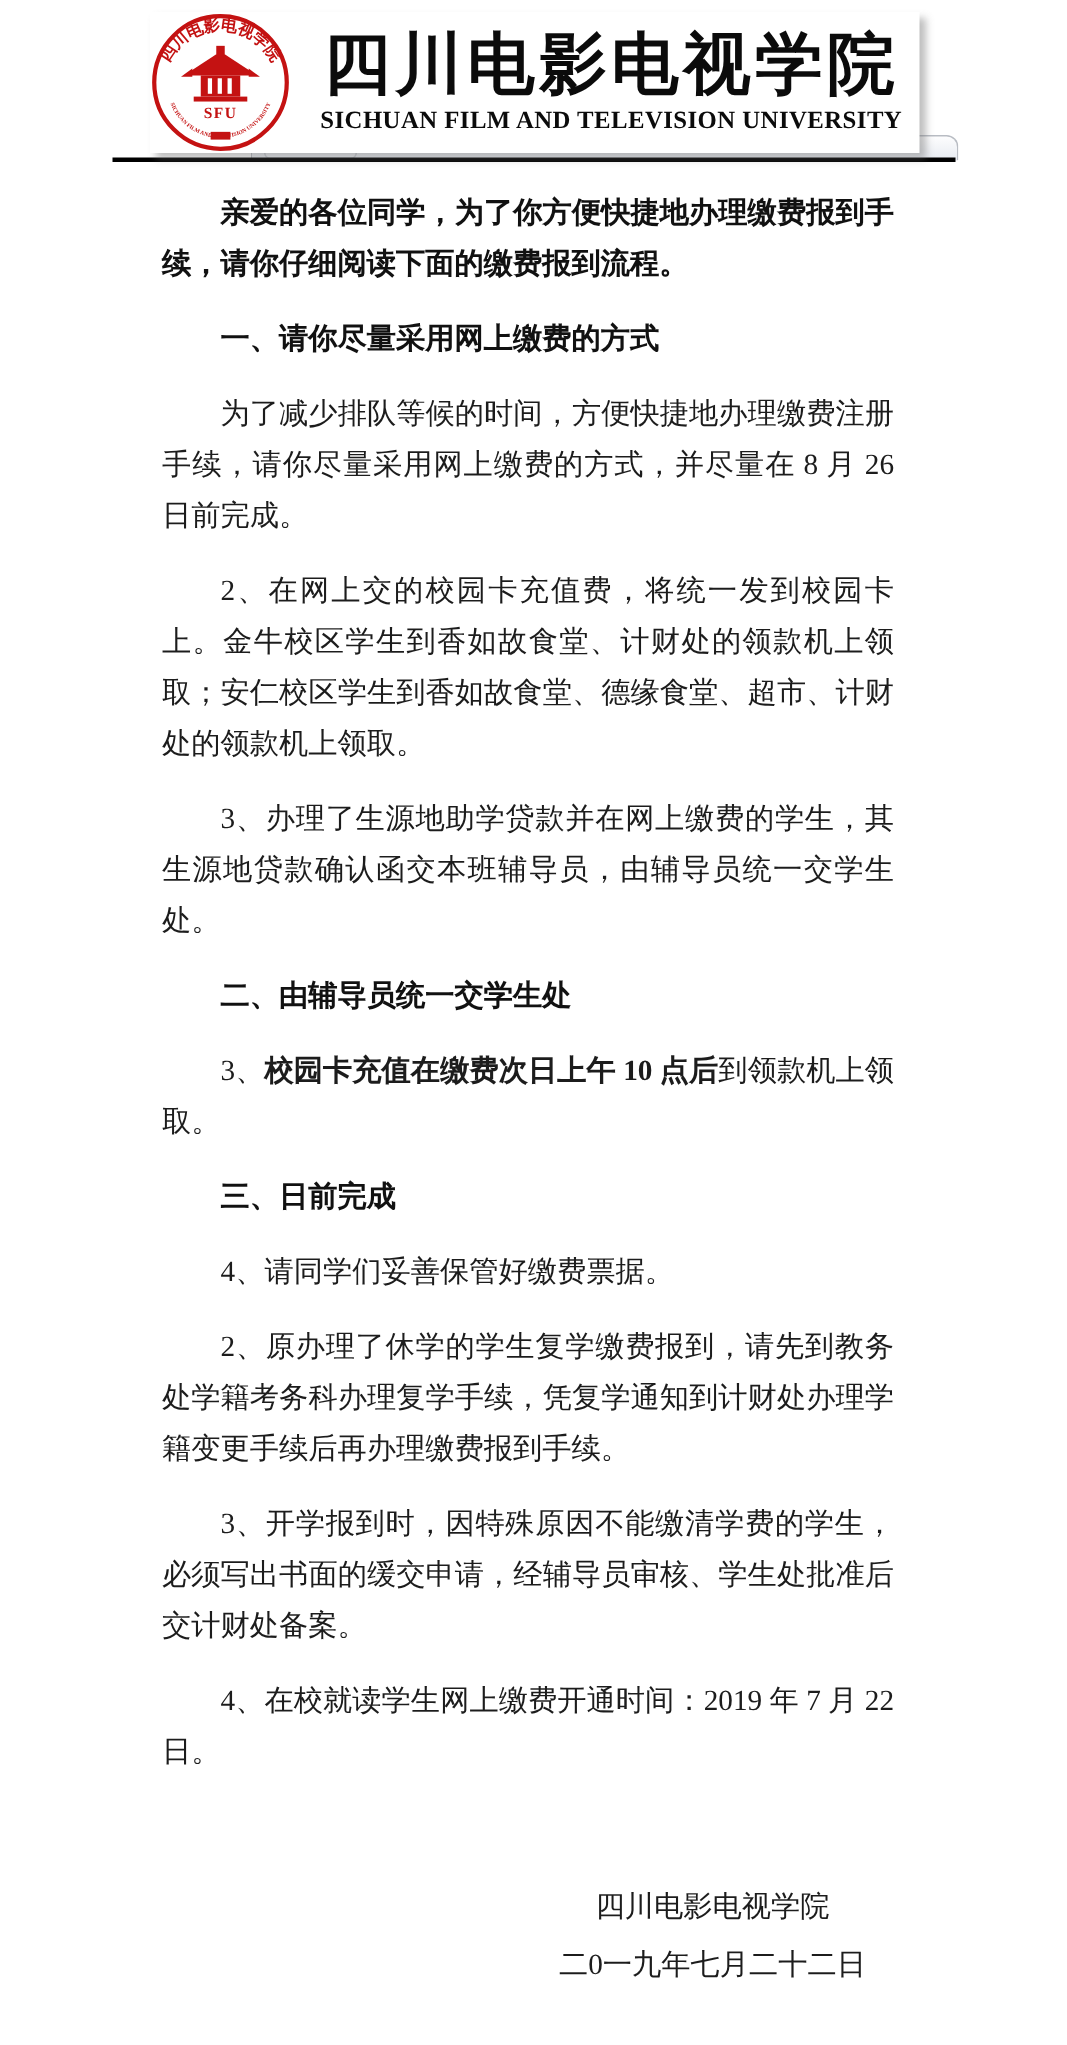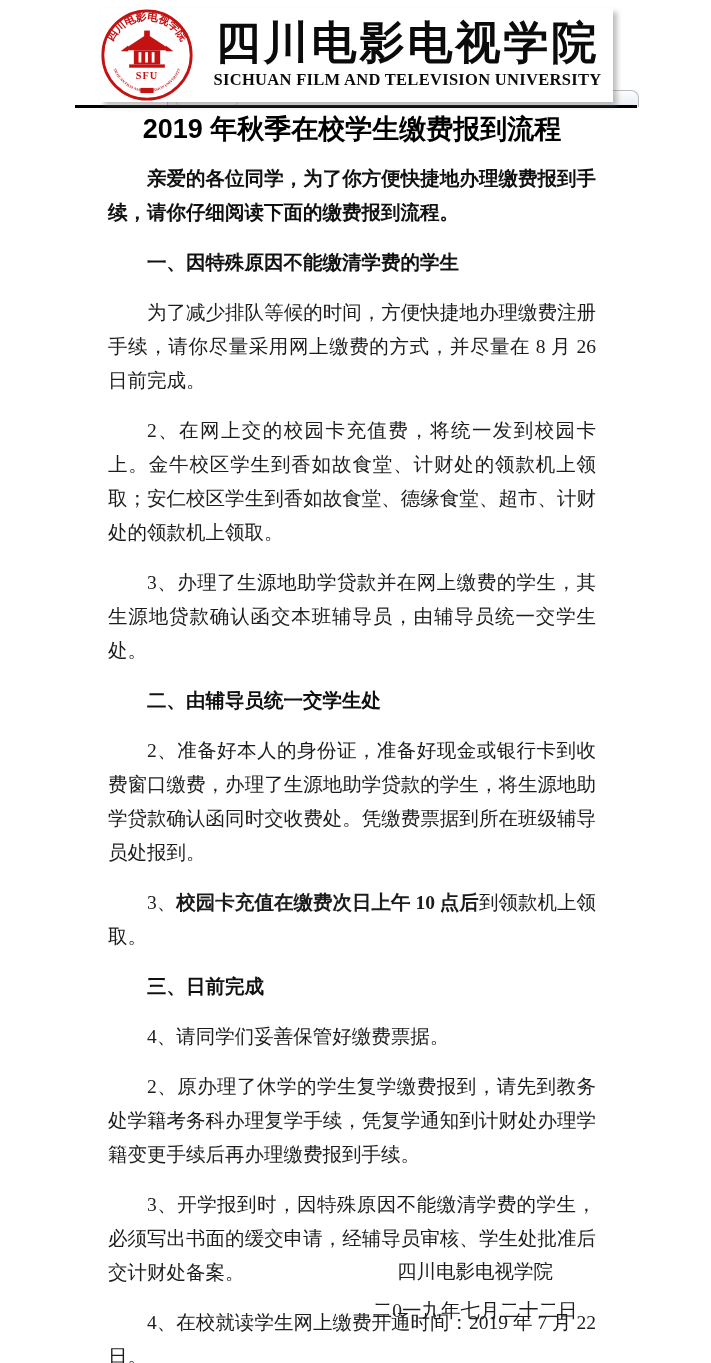--- a/index.html
+++ b/index.html
@@ -142,29 +142,27 @@
     </text>
     <rect x="43" y="85" width="14" height="5.5" fill="#c41212"></rect>
   </svg>
   <div class="name-block">
     <div class="name-zh">四川电影电视学院</div>
     <div class="name-en">SICHUAN FILM AND TELEVISION UNIVERSITY</div>
   </div>
 </div>
 
 <div class="content">
-  <div class="doc-title">2019 年秋季在校学生缴费报到流程</div>
   <div>
       <p class="para intro"><span>亲爱的各位同学，为了你方便快捷地办理缴费报到手续，请你仔细阅读下面的缴费报到流程。</span></p>
-      <p class="para heading"><span>一、因特殊原因不能缴清学费的学生</span></p>
+      <p class="para heading"><span>一、请你尽量采用网上缴费的方式</span></p>
       <p class="para body"><span>为了减少排队等候的时间，方便快捷地办理缴费注册手续，请你尽量采用网上缴费的方式，并尽量在 8 月 26 日前完成。</span></p>
       <p class="para body"><span>2、在网上交的校园卡充值费，将统一发到校园卡上。金牛校区学生到香如故食堂、计财处的领款机上领取；安仁校区学生到香如故食堂、德缘食堂、超市、计财处的领款机上领取。</span></p>
       <p class="para body"><span>3、办理了生源地助学贷款并在网上缴费的学生，其生源地贷款确认函交本班辅导员，由辅导员统一交学生处。</span></p>
       <p class="para heading"><span>二、由辅导员统一交学生处</span></p>
-      <p class="para body"><span>2、准备好本人的身份证，准备好现金或银行卡到收费窗口缴费，办理了生源地助学贷款的学生，将生源地助学贷款确认函同时交收费处。凭缴费票据到所在班级辅导员处报到。</span></p>
       <p class="para body"><span>3、</span><span class="seg-bold">校园卡充值在缴费次日上午 10 点后</span><span>到领款机上领取。</span></p>
       <p class="para heading"><span>三、日前完成</span></p>
       <p class="para body"><span>4、请同学们妥善保管好缴费票据。</span></p>
       <p class="para body"><span>2、原办理了休学的学生复学缴费报到，请先到教务处学籍考务科办理复学手续，凭复学通知到计财处办理学籍变更手续后再办理缴费报到手续。</span></p>
       <p class="para body"><span>3、开学报到时，因特殊原因不能缴清学费的学生，必须写出书面的缓交申请，经辅导员审核、学生处批准后交计财处备案。</span></p>
       <p class="para body"><span>4、在校就读学生网上缴费开通时间：2019 年 7 月 22 日。</span></p>
     </div>
 </div>
 
 <div class="signature">

